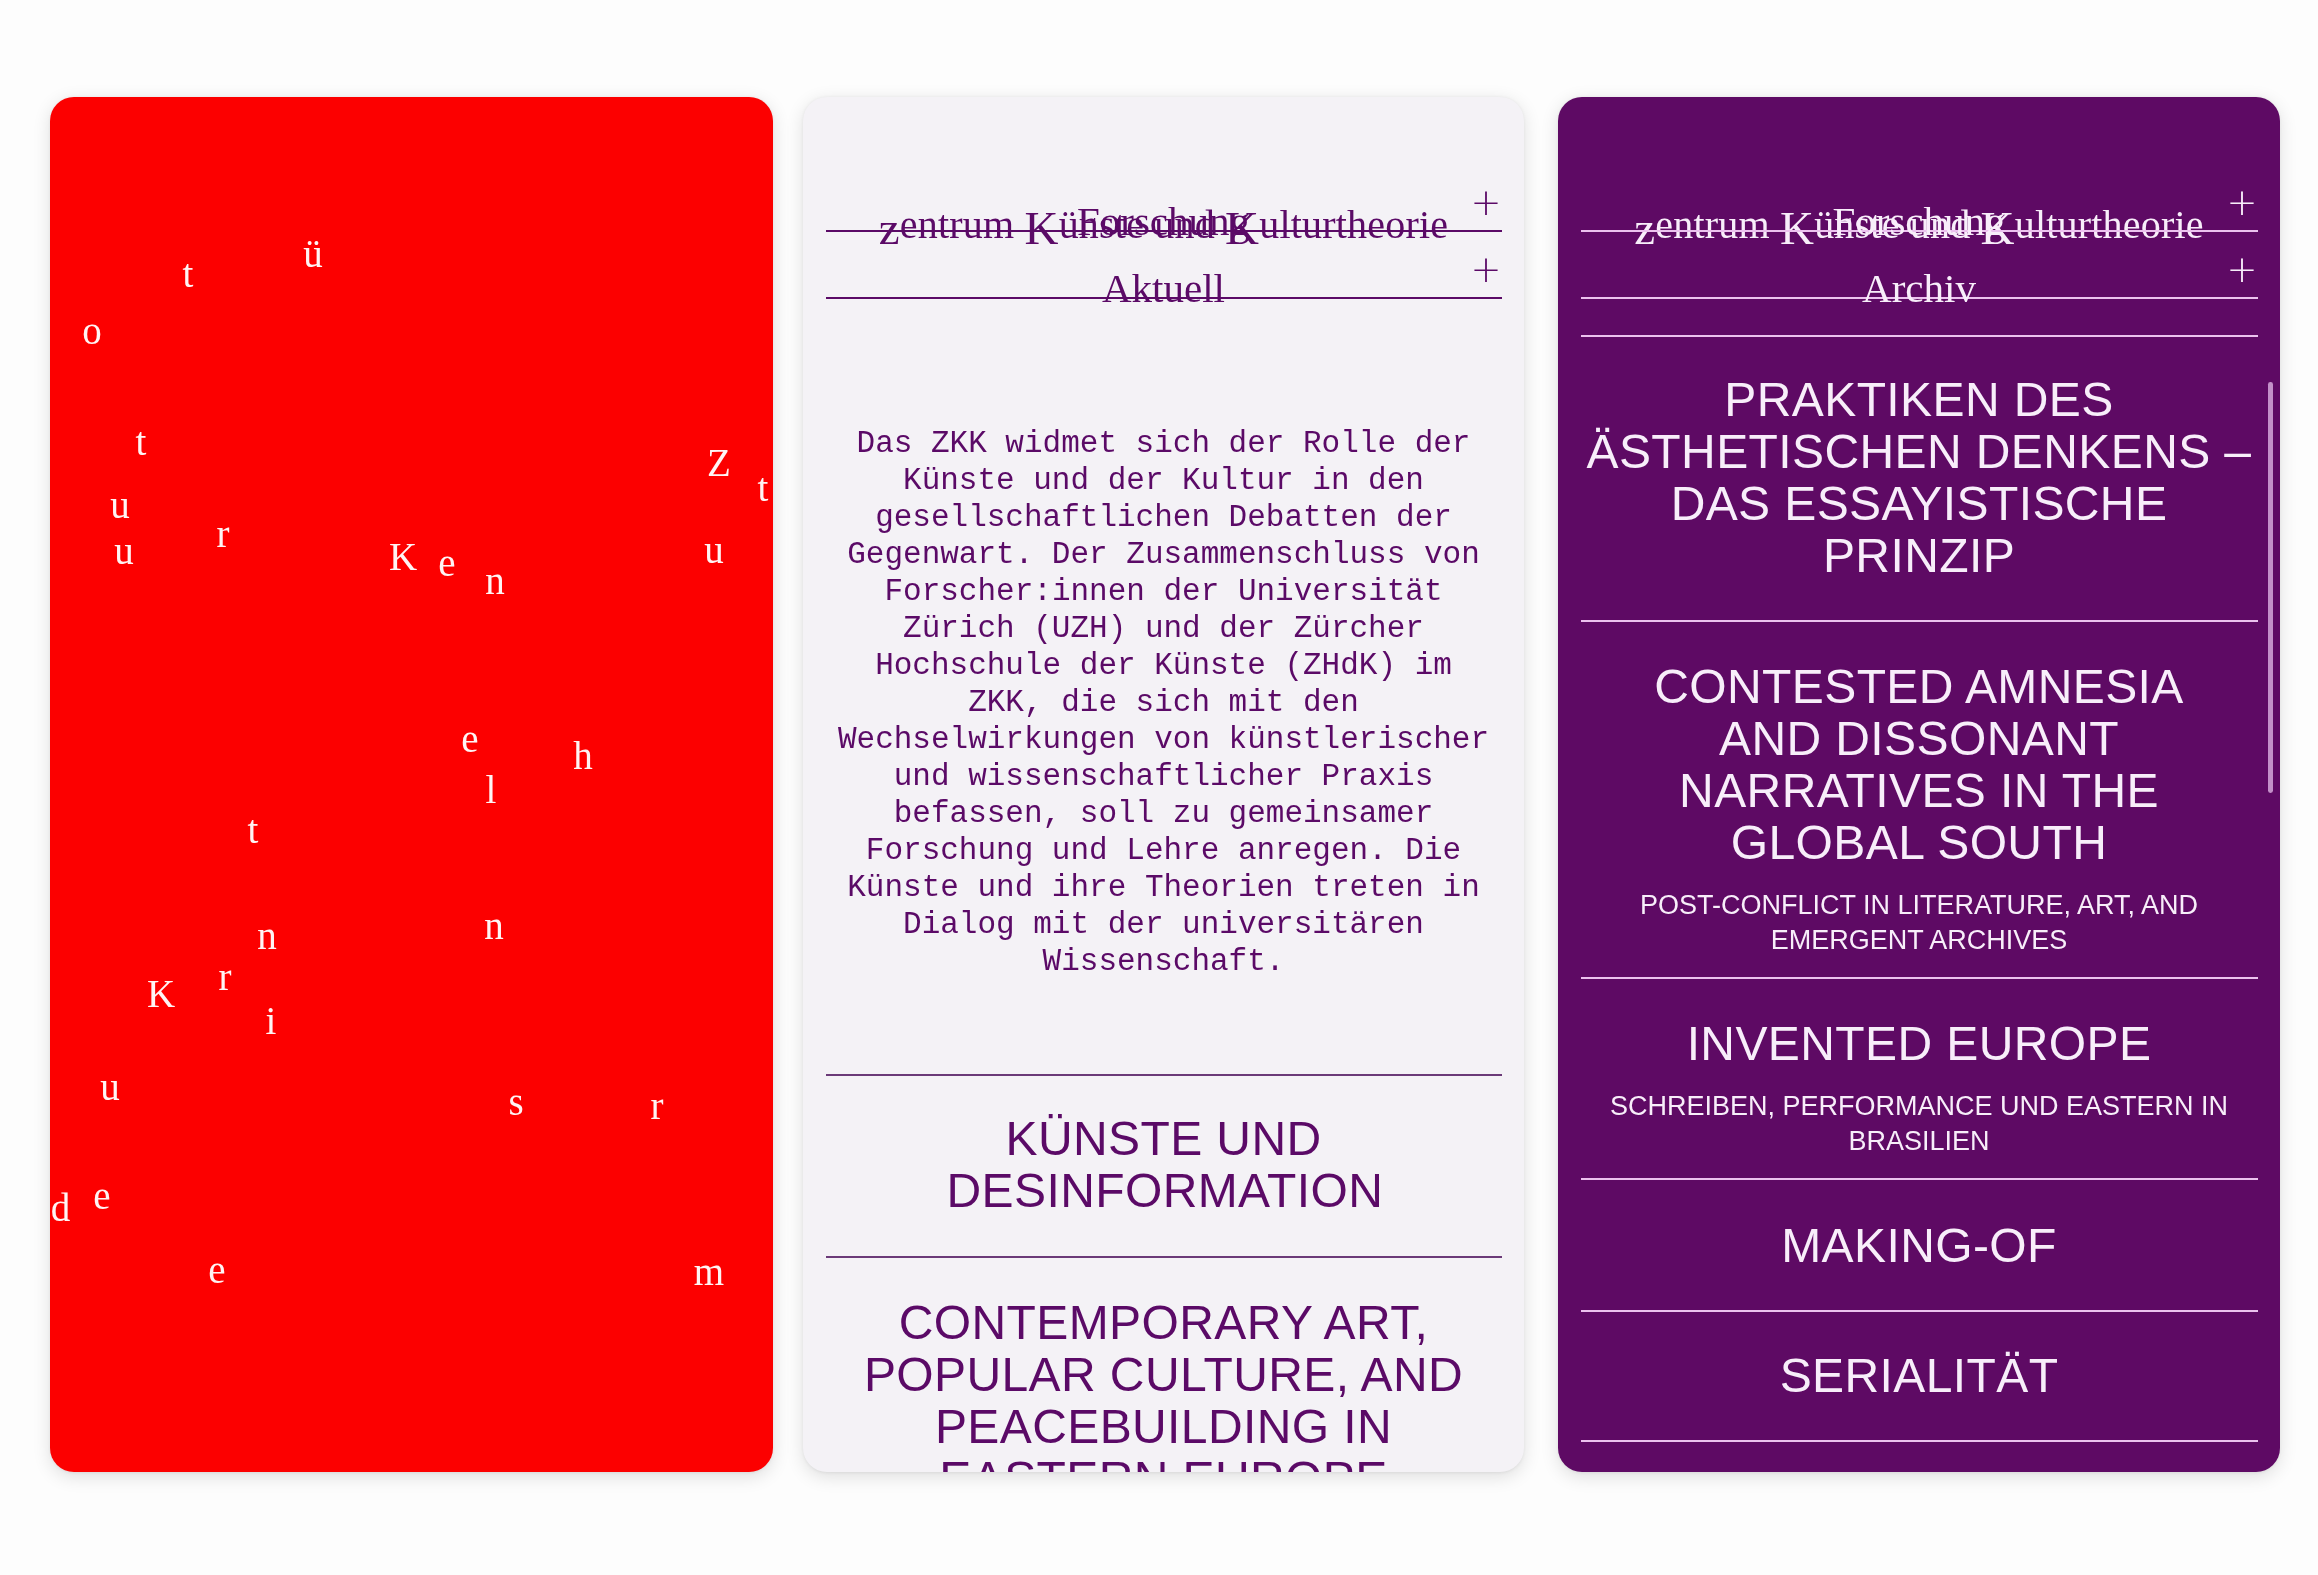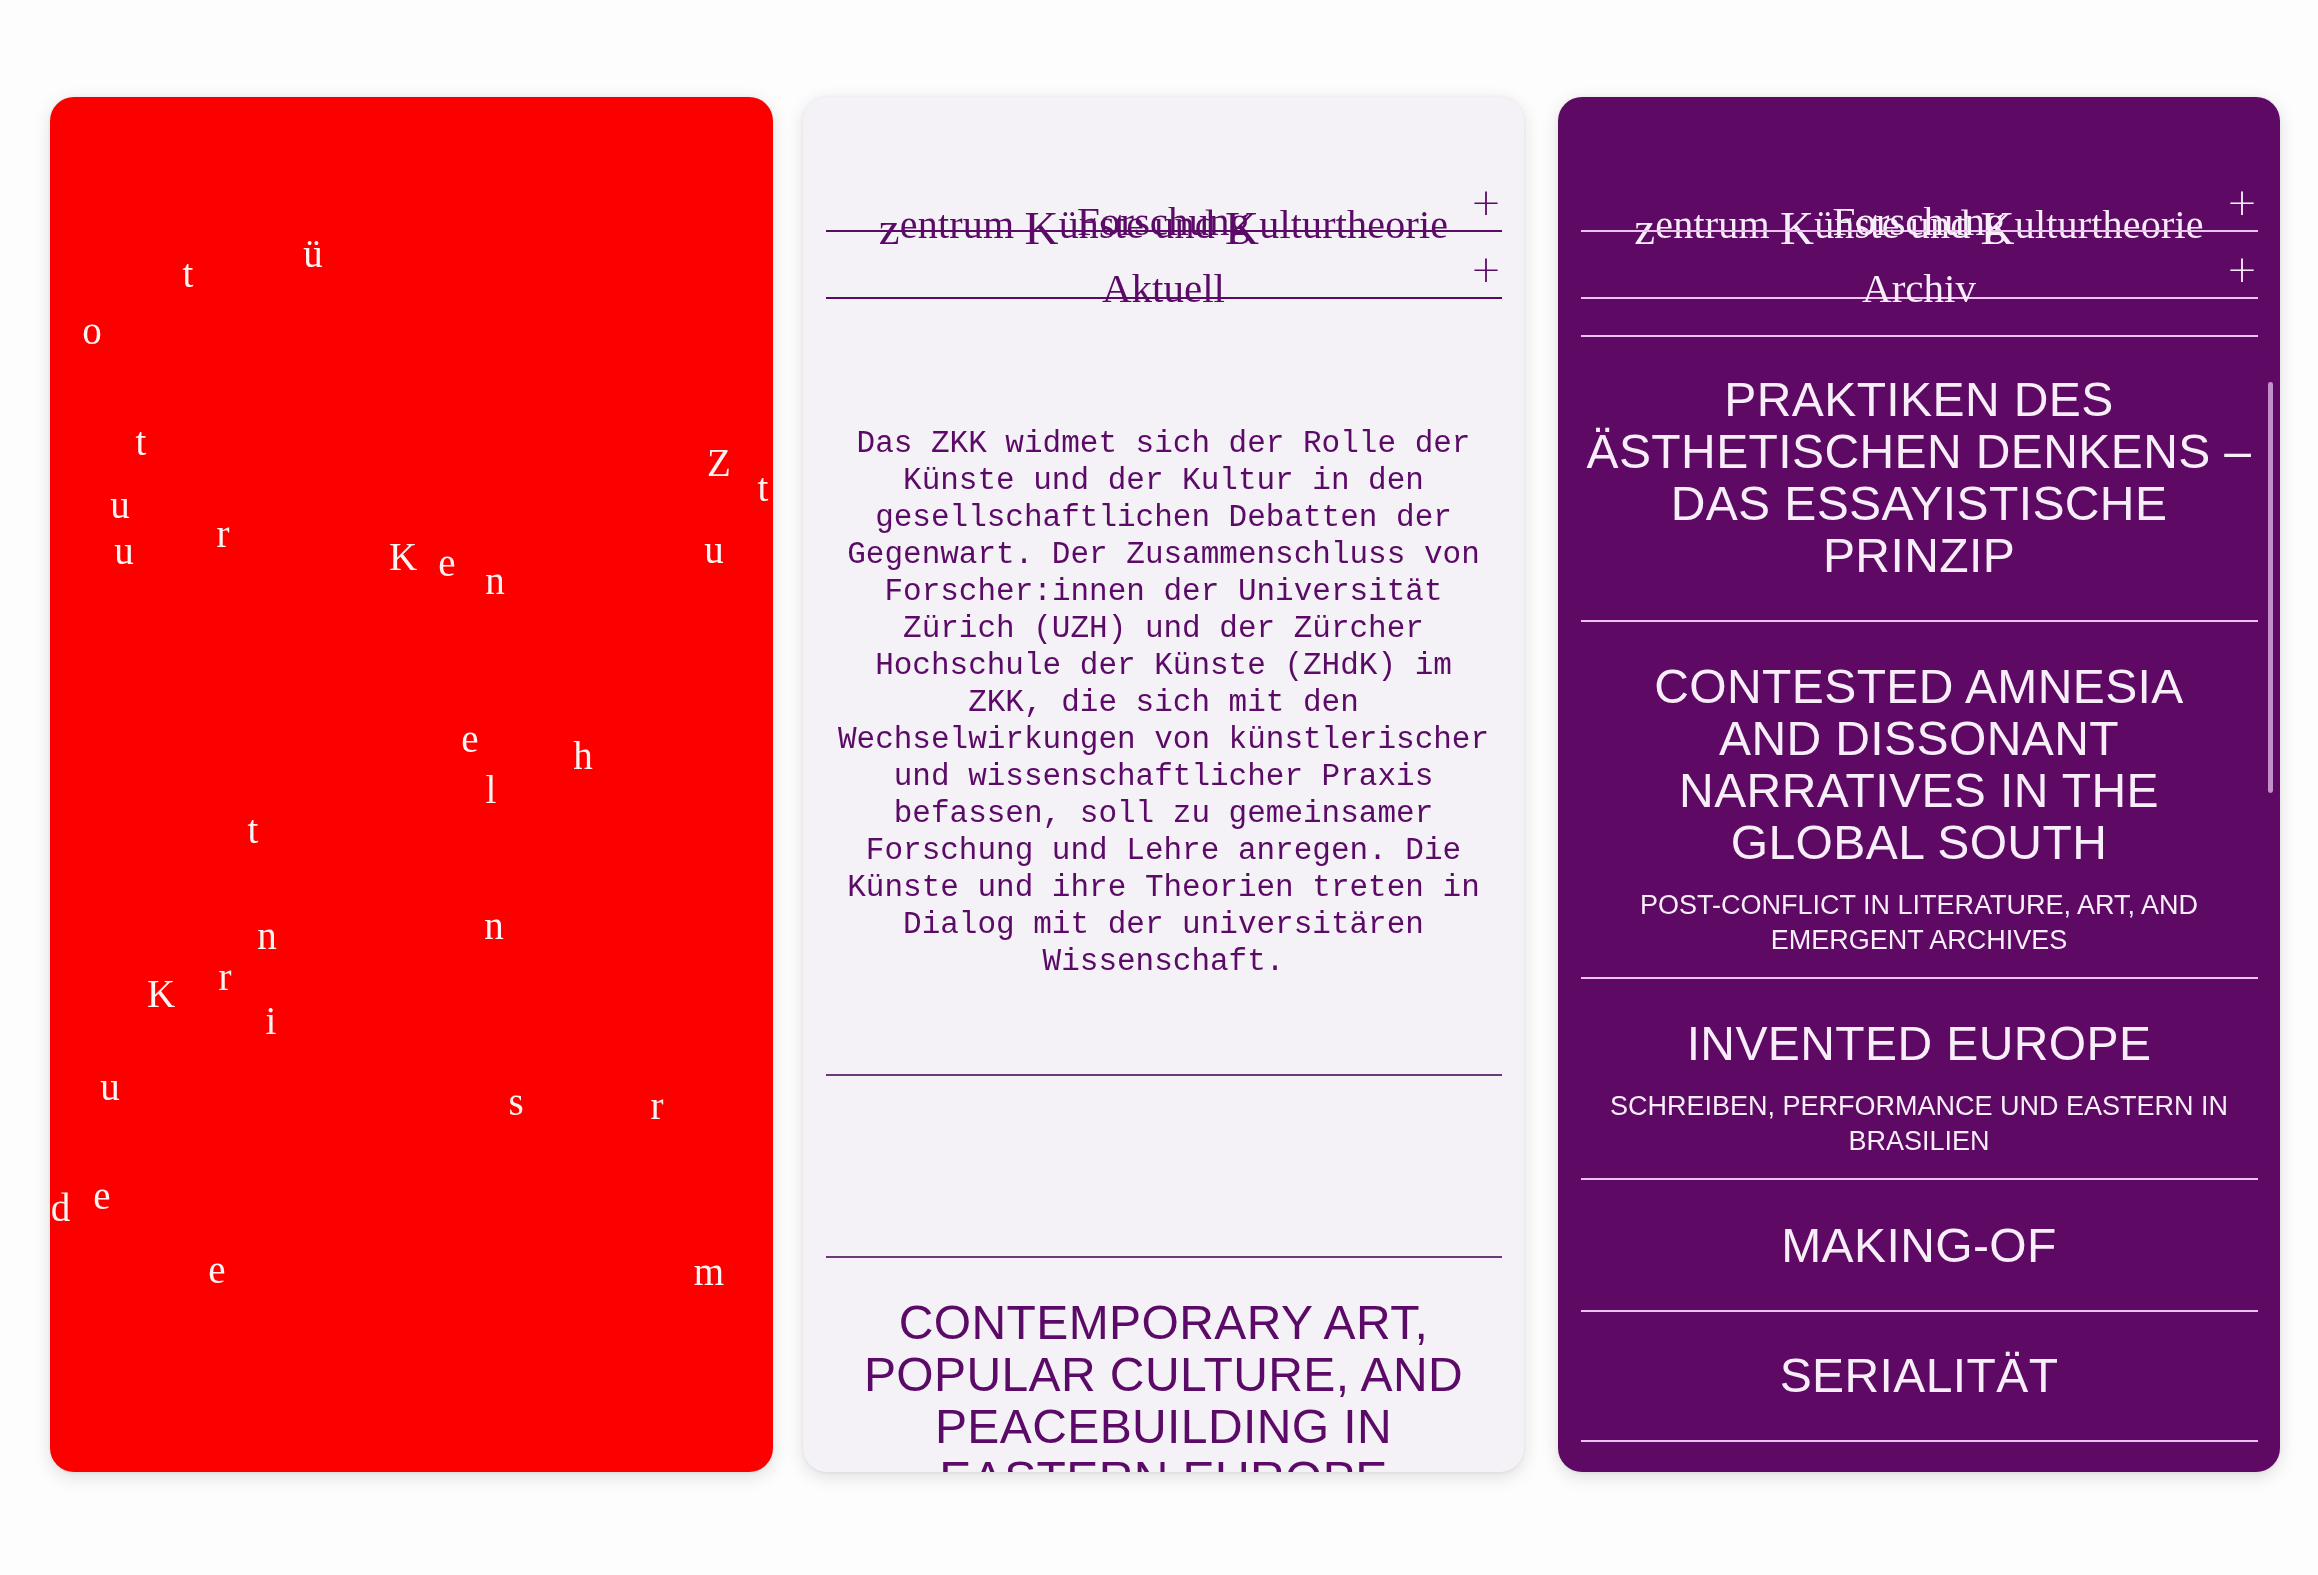--- a/index.html
+++ b/index.html
@@ -144,20 +144,23 @@
   </div>
   <div class="nav-row" style="top: 138px;">
     <span class="nav-label">Aktuell</span>
     <span class="nav-plus">+</span>
   </div>
 
   <div class="intro">Das ZKK widmet sich der Rolle der Künste und der Kultur in den gesellschaftlichen Debatten der Gegenwart. Der Zusammenschluss von Forscher:innen der Universität Zürich (UZH) und der Zürcher Hochschule der Künste (ZHdK) im ZKK, die sich mit den Wechselwirkungen von künstlerischer und wissenschaftlicher Praxis befassen, soll zu gemeinsamer Forschung und Lehre anregen. Die Künste und ihre Theorien treten in Dialog mit der universitären Wissenschaft.</div>
 
   <div class="divider" style="top: 977px;"></div>
 
+  <div class="proj" style="top: 1016px;">
+    <div class="proj-title" style="padding: 0 121px;">KÜNSTE UND DESINFORMATION</div>
+  </div>
   <div class="divider" style="top: 1159px;"></div>
 
   <div class="proj" style="top: 1200px;">
     <div class="proj-title" style="padding: 0 9.7px;">CONTEMPORARY ART, POPULAR CULTURE, AND PEACEBUILDING IN EASTERN EUROPE</div>
   </div>
 </div>
 
 <div class="panel" id="panel-purple">
   <div class="site-title">
     <span class="cap">z</span><span>entrum </span><span class="cap">K</span><span>ünste und </span><span class="cap">K</span><span>ulturtheorie</span>

